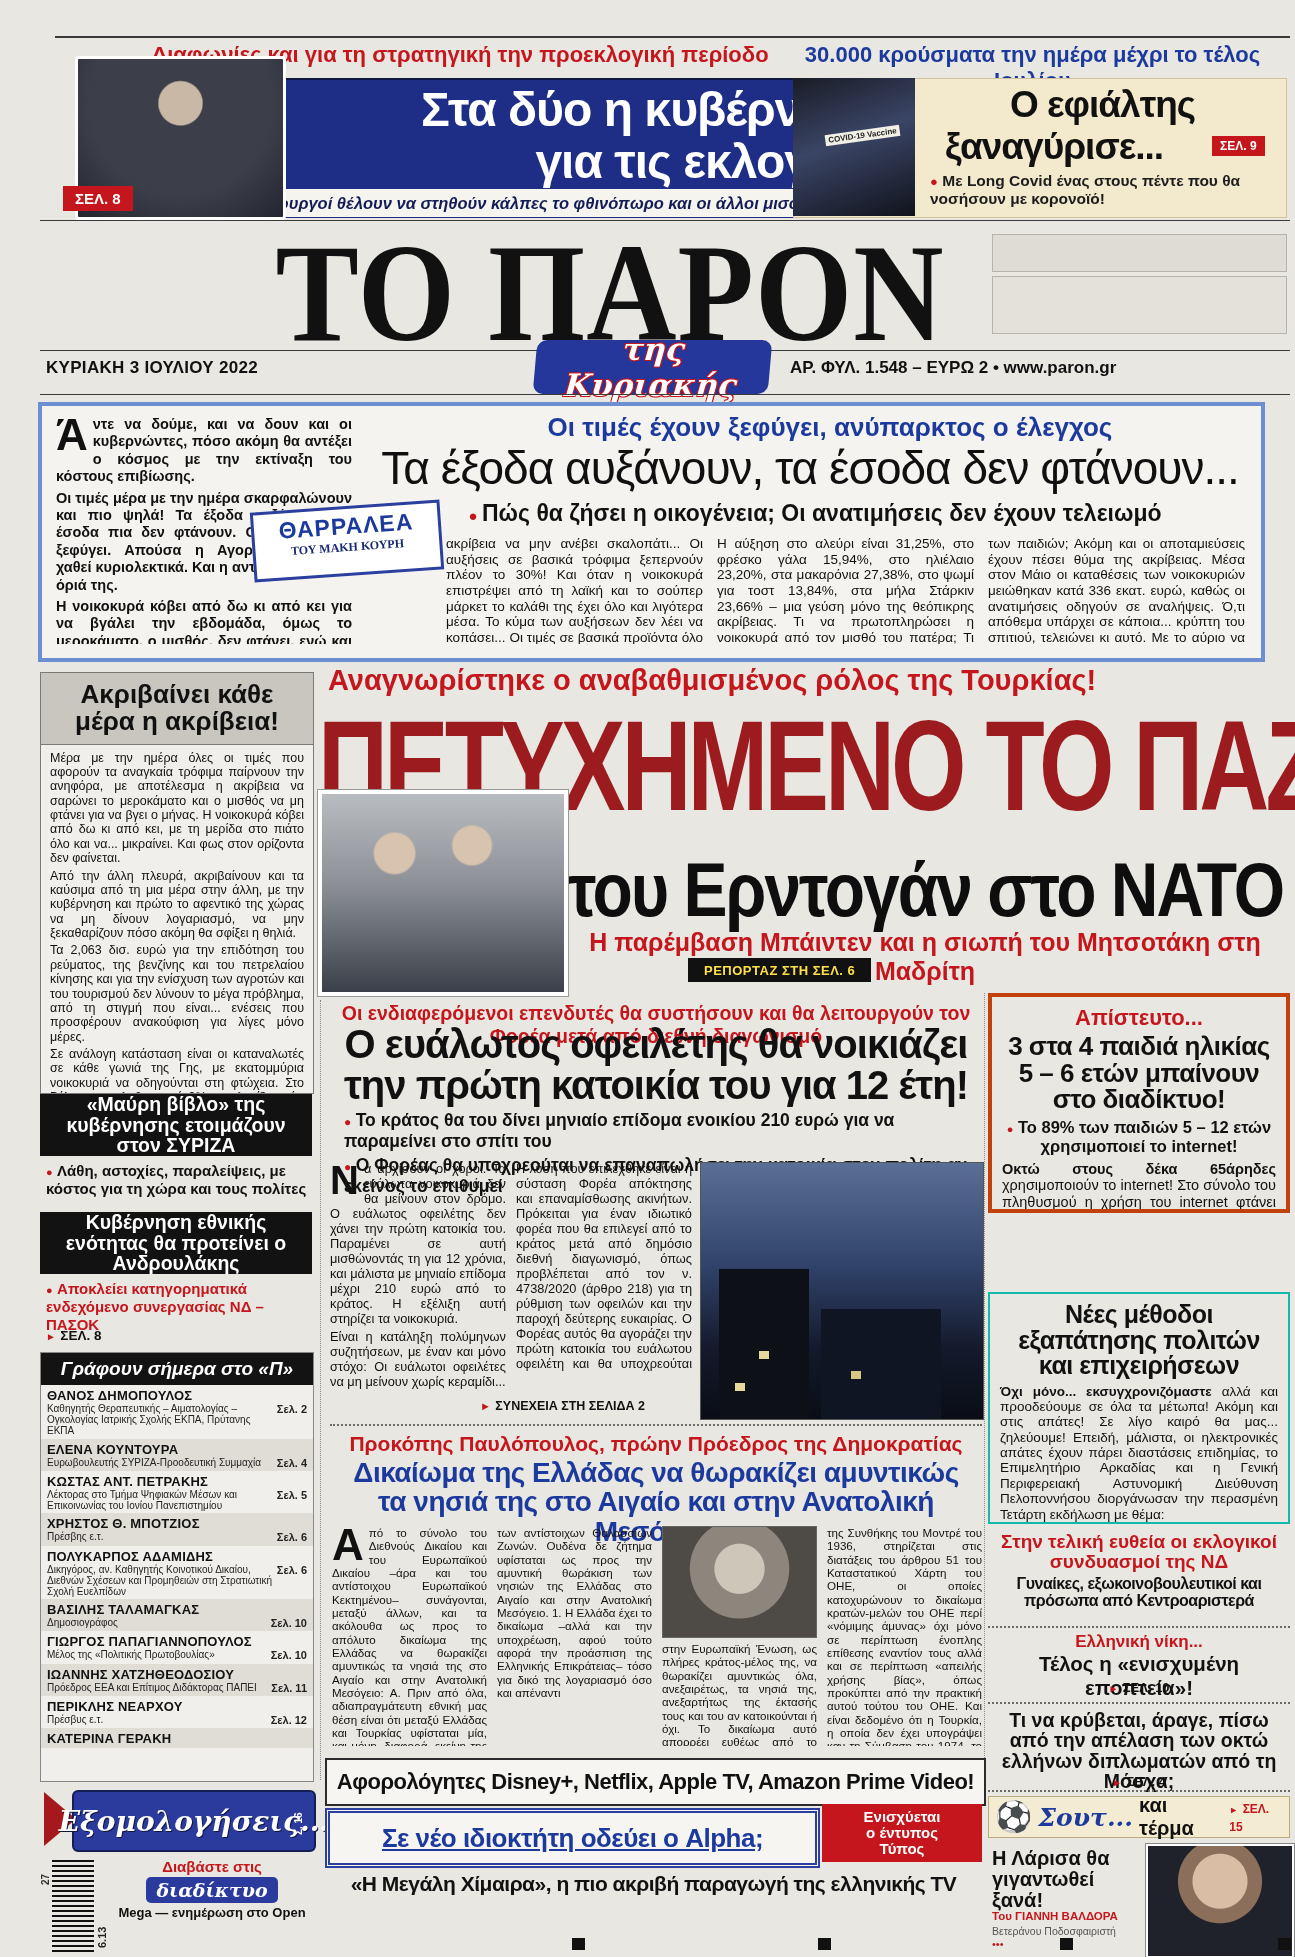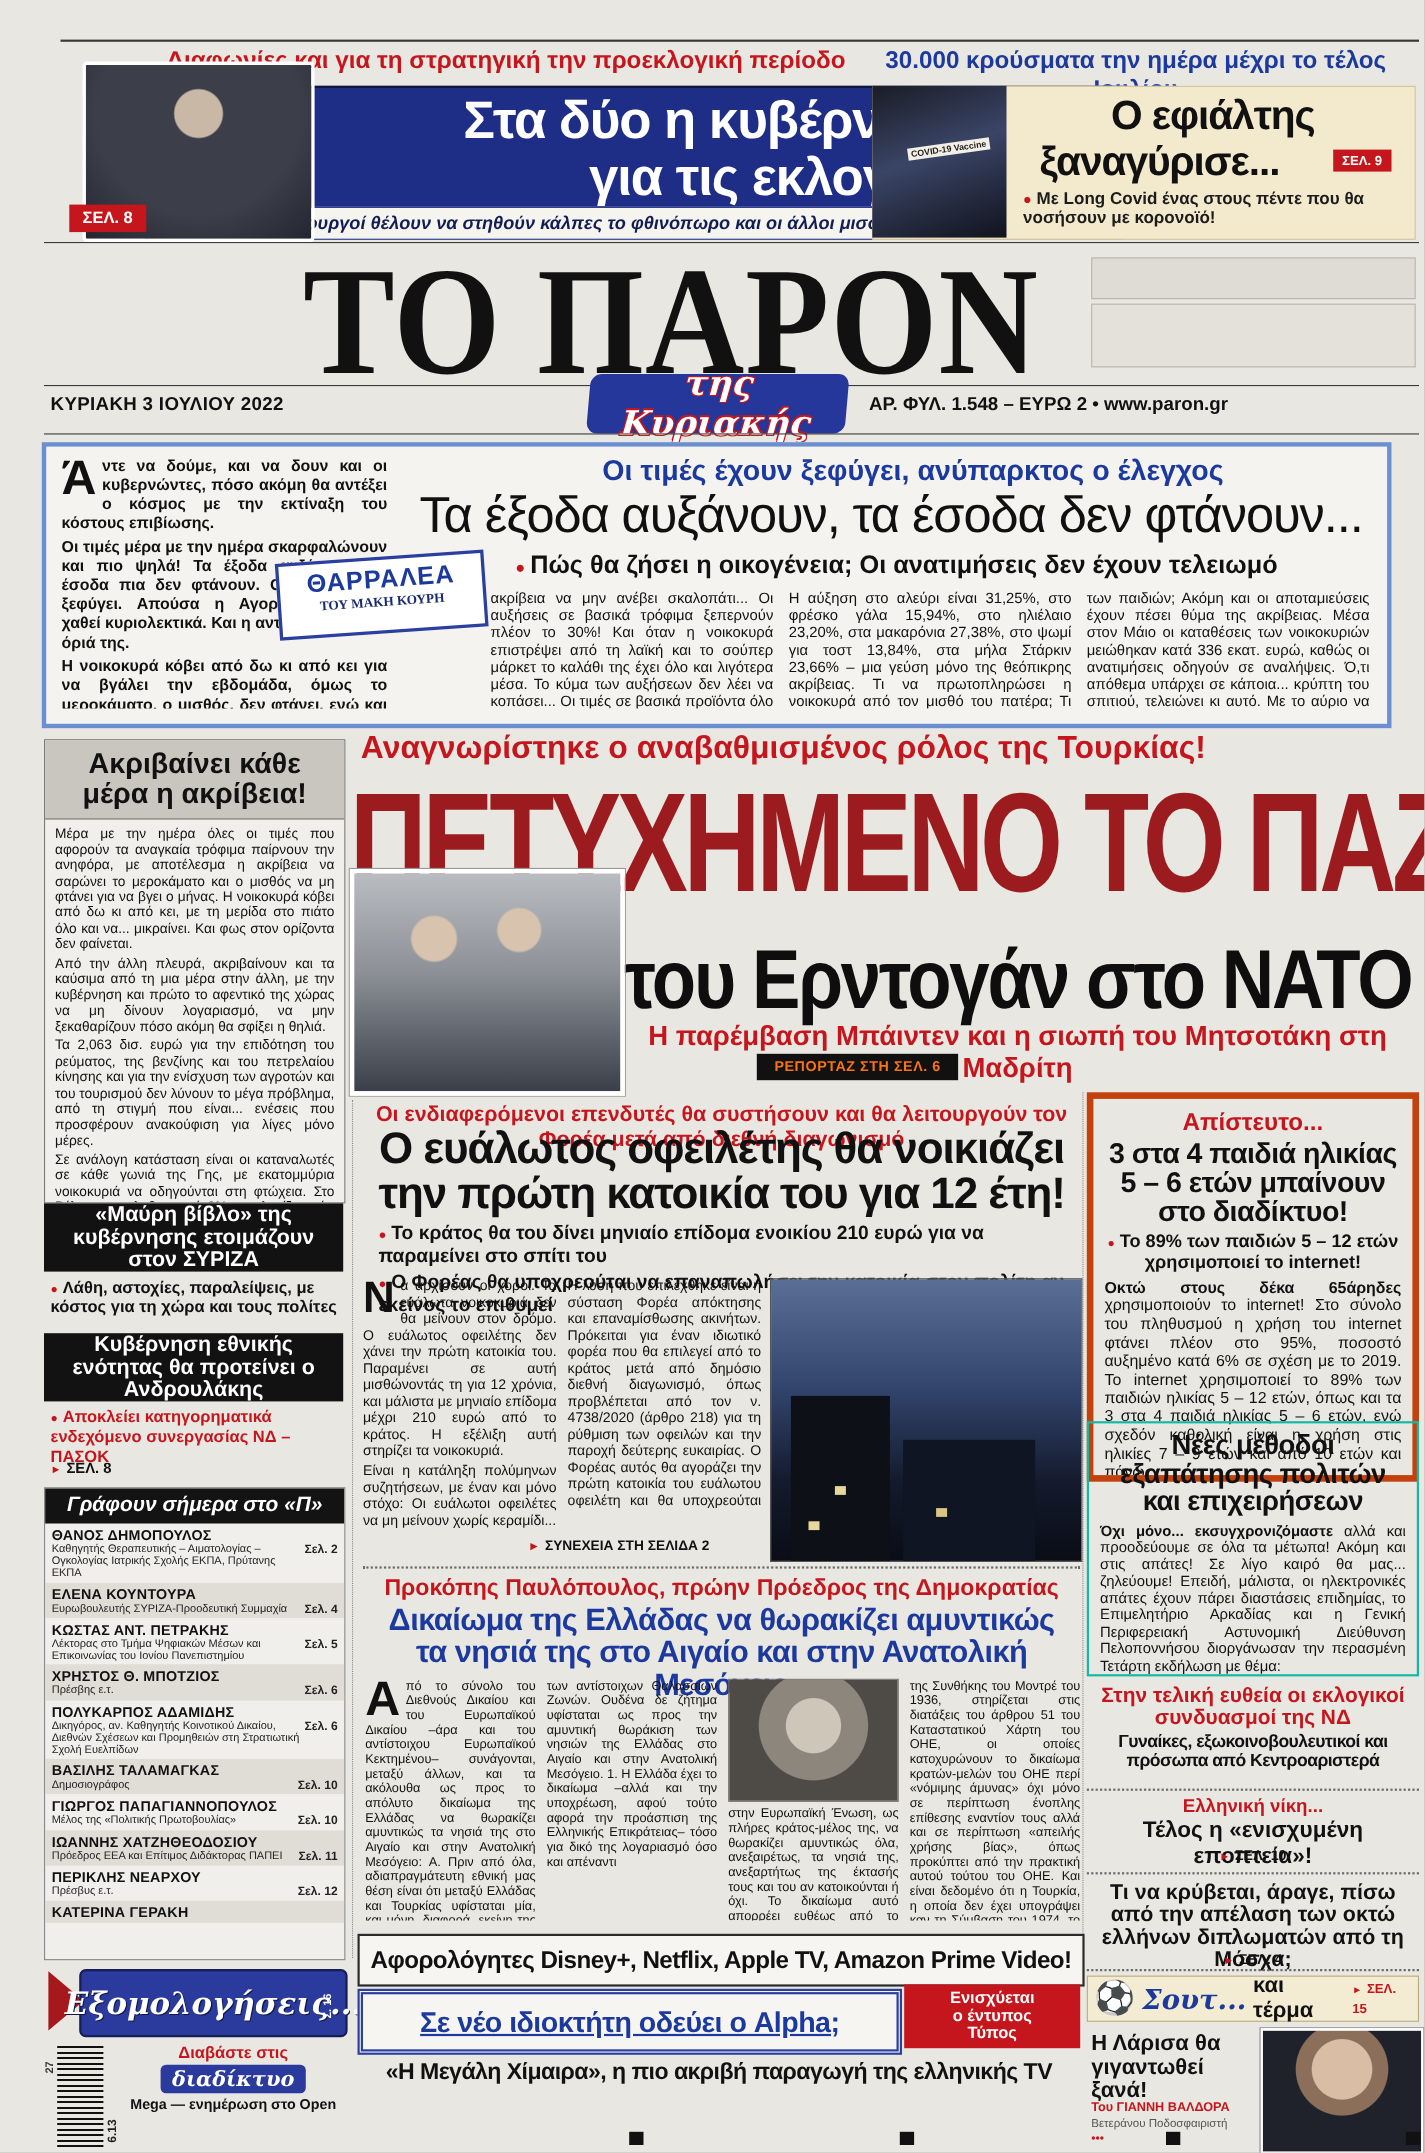--- a/index.html
+++ b/index.html
@@ -108,21 +108,21 @@
   </div>
 
   <div class="abs red" style="left:328px;top:664px;width:900px;font-size:29px;font-weight:bold;">Αναγνωρίστηκε ο αναβαθμισμένος ρόλος της Τουρκίας!</div>
   <div class="abs ctr" style="left:318px;top:702px;width:972px;font-size:97px;font-weight:800;color:#9c1b1e;letter-spacing:-4px;
               transform:scaleY(1.32);transform-origin:top;line-height:1;white-space:nowrap;">ΠΕΤΥΧΗΜΕΝΟ ΤΟ ΠΑΖΑΡΙ</div>
   <div class="abs photo" style="left:318px;top:790px;width:242px;height:198px;border:4px solid #fff;box-shadow:0 0 0 1px #999;z-index:2;
               background:radial-gradient(circle at 30% 30%,#d8c4ae 0 9%,transparent 10%),radial-gradient(circle at 62% 26%,#d8c4ae 0 9%,transparent 10%),linear-gradient(180deg,#b9bcc1 0%,#8d9197 45%,#3a3f49 100%);"></div>
   <div class="abs ctr" style="left:560px;top:846px;width:730px;font-size:66px;font-weight:800;letter-spacing:-2px;color:#0e0e0e;
               transform:scaleY(1.15);transform-origin:top;white-space:nowrap;">του Ερντογάν στο ΝΑΤΟ</div>
   <div class="abs ctr red" style="left:560px;top:928px;width:730px;font-size:25px;font-weight:bold;">Η παρέμβαση Μπάιντεν και η σιωπή του Μητσοτάκη στη Μαδρίτη</div>
-  <div class="abs" style="left:688px;top:958px;background:#111;color:#f97316;padding:3px 16px;">
+  <div class="abs" style="left:688px;top:958px;background:#111;color:#fde047;padding:3px 16px;">
     <span style="font-size:13px;font-weight:bold;letter-spacing:.5px;">ΡΕΠΟΡΤΑΖ ΣΤΗ ΣΕΛ. 6</span>
   </div>
 
   <div class="abs vdot" style="left:320px;top:1000px;height:780px;"></div>
   <div class="abs vdot" style="left:984px;top:993px;height:787px;"></div>
 
   <div class="abs ctr red" style="left:330px;top:1002px;width:652px;font-size:19.5px;font-weight:bold;">Οι ενδιαφερόμενοι επενδυτές θα συστήσουν και θα λειτουργούν τον Φορέα μετά από διεθνή διαγωνισμό</div>
   <div class="abs ctr" style="left:330px;top:1024px;width:652px;font-size:40px;font-weight:800;letter-spacing:-1px;line-height:1.03;">
     <span style="display:block;">Ο ευάλωτος οφειλέτης θα νοικιάζει</span>
     <span style="display:block;">την πρώτη κατοικία του για 12 έτη!</span>
@@ -148,21 +148,21 @@
   </div>
   <div class="abs photo" style="left:700px;top:1162px;width:282px;height:256px;border:1px solid #555;
               background:linear-gradient(180deg,#5a6f96 0%,#31436b 40%,#141a2c 72%,#0a0d16 100%);">
     <div style="position:absolute;bottom:0;left:18px;width:90px;height:150px;background:#0d1017;"></div>
     <div style="position:absolute;bottom:0;left:120px;width:120px;height:110px;background:#101523;"></div>
     <div style="position:absolute;bottom:28px;left:34px;width:10px;height:8px;background:#e8d79a;"></div>
     <div style="position:absolute;bottom:60px;left:58px;width:10px;height:8px;background:#e8d79a;"></div>
     <div style="position:absolute;bottom:40px;left:150px;width:10px;height:8px;background:#d9c584;"></div>
   </div>
 
-  <div class="abs" style="left:988px;top:993px;width:302px;height:354px;border:6px solid #c2410c;padding:8px 10px;box-sizing:border-box;overflow:hidden;">
+  <div class="abs" style="left:988px;top:993px;width:302px;height:220px;border:4px solid #c2410c;padding:8px 10px;box-sizing:border-box;overflow:hidden;">
     <div class="ctr red" style="font-size:22px;font-weight:bold;">Απίστευτο...</div>
     <div class="ctr" style="font-size:26px;font-weight:800;line-height:1.02;margin-top:2px;letter-spacing:-0.5px;">3 στα 4 παιδιά ηλικίας 5 – 6 ετών μπαίνουν στο διαδίκτυο!</div>
     <div class="ctr" style="margin-top:5px;">
       <span class="red" style="font-size:11px;">●</span>
       <span style="font-weight:bold;font-size:16.5px;">Το 89% των παιδιών 5 – 12 ετών χρησιμοποιεί το internet!</span>
     </div>
     <div class="jst" style="font-size:14.5px;line-height:1.16;margin-top:5px;">
       <span style="font-weight:bold;">Οκτώ στους δέκα 65άρηδες</span><span> χρησιμοποιούν το internet! Στο σύνολο του πληθυσμού η χρήση του internet φτάνει πλέον στο 95%, ποσοστό αυξημένο κατά 6% σε σχέση με το 2019. Το internet χρησιμοποιεί το 89% των παιδιών ηλικίας 5 – 12 ετών, όπως και τα 3 στα 4 παιδιά ηλικίας 5 – 6 ετών, ενώ σχεδόν καθολική είναι η χρήση στις ηλικίες 7 – 9 ετών και από 10 ετών και πάνω.</span>
     </div>
   </div>

